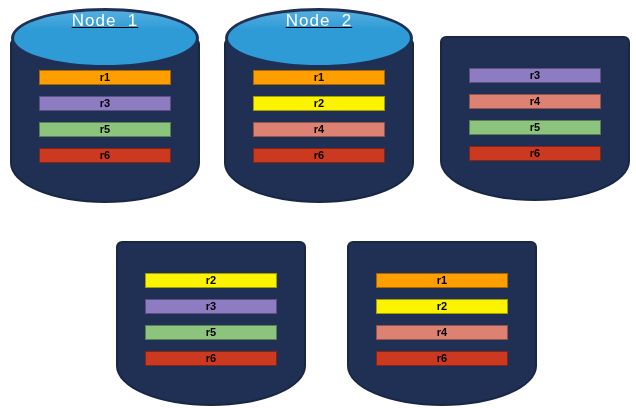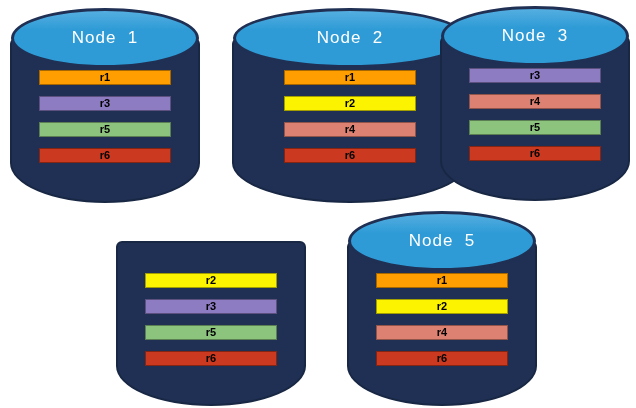--- a/index.html
+++ b/index.html
@@ -14,21 +14,21 @@
     height: 408px;
     background: #ffffff;
     overflow: hidden;
   }
   .node {
     position: absolute;
     width: 190px;
     height: 195px;
   }
   .n1 { left: 10px;  top: 8px; }
-  .n2 { left: 232px; top: 8px; padding-left: 46px; }
+  .n2 { left: 224px; top: 8px; }
   .n3 { left: 440px; top: 6px; }
   .n4 { left: 116px; top: 211px; }
   .n5 { left: 347px; top: 211px; }
 
   .cyl-body {
     position: absolute;
     left: 0; right: 0;
     top: 30px; bottom: 0;
     background: #1F3054;
     border: 2px solid #182743;
@@ -38,22 +38,22 @@
   .cyl-top {
     position: absolute;
     left: 1px; right: 1px;
     top: 0;
     height: 60px;
     background: linear-gradient(180deg, #55AEE0 0%, #2E9BD6 35%, #2E9BD6 100%);
     border: 3px solid #1F3054;
     border-radius: 50%;
     box-sizing: border-box;
     display: flex;
-    align-items: center;
     justify-content: center;
+    text-decoration: underline;
   }
   .node-title {
     color: #ffffff;
     font-size: 17px;
     letter-spacing: 1px;
     white-space: pre;
   }
   .bars {
     position: absolute;
     top: 62px;
@@ -102,46 +102,40 @@
     <div class="bars">
       <div class="bar" style="background: rgb(255, 158, 1);">r1</div>
       <div class="bar" style="background: rgb(251, 243, 0);">r2</div>
       <div class="bar" style="background: rgb(221, 129, 114);">r4</div>
       <div class="bar" style="background: rgb(203, 58, 32);">r6</div>
     </div>
   </div>
 
   <div class="node n3">
     <div class="cyl-body"></div>
-    <div class="cyl-top">
-      <span class="node-title">Node  3</span>
-    </div>
     <div class="bars">
       <div class="bar" style="background: rgb(142, 124, 195);">r3</div>
       <div class="bar" style="background: rgb(221, 129, 114);">r4</div>
       <div class="bar" style="background: rgb(140, 196, 126);">r5</div>
       <div class="bar" style="background: rgb(203, 58, 32);">r6</div>
     </div>
   </div>
 
   <div class="node n4">
     <div class="cyl-body"></div>
     <div class="bars">
       <div class="bar" style="background: rgb(251, 243, 0);">r2</div>
       <div class="bar" style="background: rgb(142, 124, 195);">r3</div>
       <div class="bar" style="background: rgb(140, 196, 126);">r5</div>
       <div class="bar" style="background: rgb(203, 58, 32);">r6</div>
     </div>
   </div>
 
   <div class="node n5">
     <div class="cyl-body"></div>
-    <div class="cyl-top">
-      <span class="node-title">Node  5</span>
-    </div>
     <div class="bars">
       <div class="bar" style="background: rgb(255, 158, 1);">r1</div>
       <div class="bar" style="background: rgb(251, 243, 0);">r2</div>
       <div class="bar" style="background: rgb(221, 129, 114);">r4</div>
       <div class="bar" style="background: rgb(203, 58, 32);">r6</div>
     </div>
   </div>
 
 </div>
 

